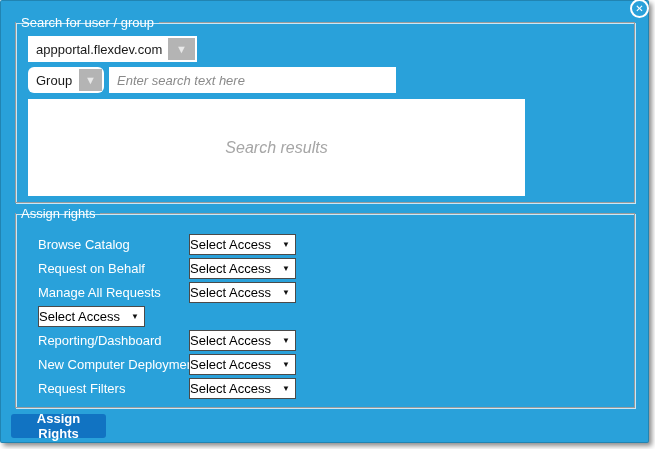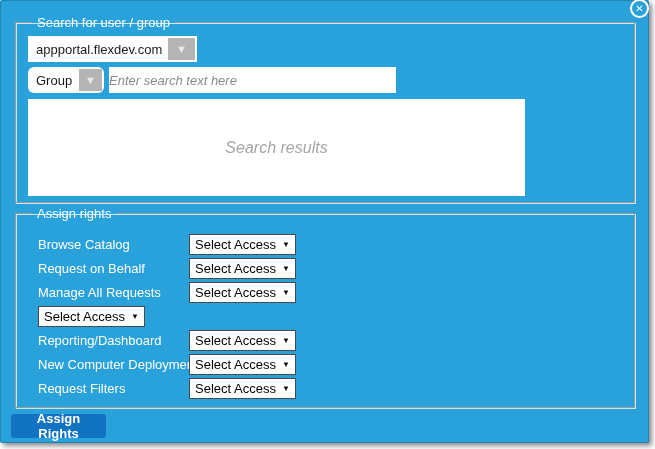--- a/index.html
+++ b/index.html
@@ -26,21 +26,21 @@
     text-align: center; cursor: pointer;
   }
   
   fieldset {
     position: absolute; margin: 0; padding: 0;
     border: 1px solid #9b9b9b;
     box-shadow: 1px 1px 0 rgba(255,255,255,0.75), inset 1px 1px 0 rgba(255,255,255,0.75);
   }
   legend {
     color: #ffffff; font-size: 13px; line-height: 15px;
-    margin-left: 16px; padding: 0 5px;
+    margin-left: 0; padding: 0 5px;
   }
   .fs-search { left: 14px; top: 14px; width: 620px; height: 188px; }
   .fs-rights { left: 14px; top: 205px; width: 620px; height: 202px; }
 
   
   .combo {
     position: absolute; background: #ffffff; height: 26px;
     display: flex; align-items: center;
   }
   .combo-text {
@@ -56,21 +56,21 @@
   .combo-domain { left: 27px; top: 35px; width: 169px; }
   .combo-domain .combo-arrow-btn { width: 27px; }
   .combo-type { left: 27px; top: 66px; width: 76px; border-radius: 6px; }
   .combo-type .combo-arrow-btn { width: 23px; }
 
   
   .search-input {
     position: absolute; left: 108px; top: 66px; width: 287px; height: 26px;
     border: none; outline: none; background: #ffffff;
     font-family: "Liberation Sans", sans-serif;
-    font-size: 13px; color: #333; padding: 0 0;
+    font-size: 13px; color: #333; padding: 0 8px;
   }
   .search-input::placeholder { font-style: italic; color: #8a8a8a; opacity: 1; }
 
   .btn-blue {
     position: absolute; background: #1173C2; color: #ffffff;
     border: none; border-radius: 3px; cursor: pointer;
     font-family: "Liberation Sans", sans-serif; font-size: 13px;
     display: flex; align-items: center; justify-content: center;
   }
   .search-btn { left: 402px; top: 66px; width: 46px; height: 26px; }
@@ -94,21 +94,21 @@
   .rights-row { display: flex; height: 21px; margin-bottom: 3px; align-items: center; }
   .rights-label {
     width: 151px; color: #ffffff; font-size: 13px; font-weight: 400;
     white-space: nowrap;
   }
   .sel {
     width: 107px; height: 21px; background: #ffffff;
     border: 1px solid #4a4a4a;
     display: flex; align-items: center; cursor: pointer;
   }
-  .sel-text { flex: 1; font-size: 13px; color: #000; padding-left: 5px; white-space: nowrap; overflow: hidden; }
+  .sel-text { flex: 1; font-size: 13px; color: #000; white-space: nowrap; overflow: hidden; }
   .sel-arrow { font-size: 8px; color: #111; padding: 0 5px 0 2px; }
 </style>
 </head>
 <body>
 
 <div class="window">
 
   <div class="close-btn">✕</div>
 
   <fieldset class="fs-search">

